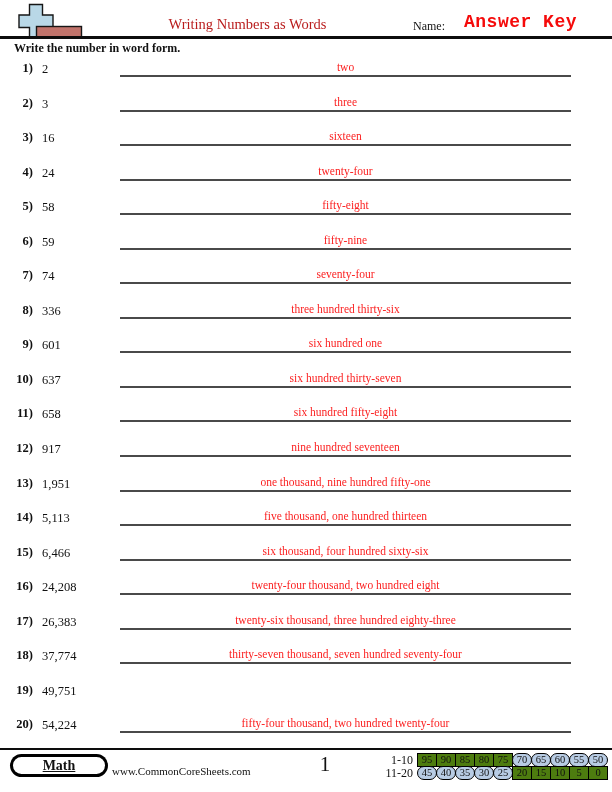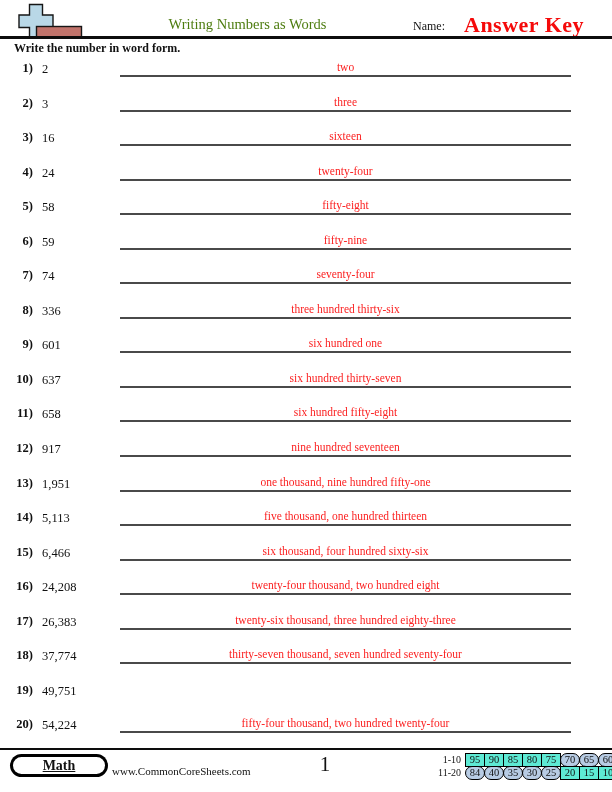--- a/index.html
+++ b/index.html
@@ -20,27 +20,28 @@
     background: #ffffff;
     font-family: "Liberation Serif", "DejaVu Serif", serif;
     color: #111;
     overflow: hidden;
   }
 
   
   .logo { position: absolute; left: 17px; top: 3px; }
   .page-title {
     position: absolute; left: 140px; top: 16px; width: 215px;
-    text-align: center; font-size: 14.5px; color: #4d7c0f;
+    text-align: center; font-size: 14.5px; color: #b91c1c;
   }
   .name-label { position: absolute; left: 413px; top: 19px; font-size: 12px; }
   .answer-key {
     position: absolute; left: 464px; top: 12px;
-    font-size: 22px; font-weight: bold; color: var(--key-red);
+    font-size: 18px; font-weight: bold; color: var(--key-red);
     letter-spacing: 0.5px;
+    font-family: Liberation Mono, monospace;
   }
   .header-rule {
     position: absolute; left: 0; top: 36px; width: 612px; height: 2.5px;
     background: #0d0d0d;
   }
   .instruction {
     position: absolute; left: 14px; top: 41px;
     font-size: 12px; font-weight: bold;
   }
 
@@ -79,25 +80,25 @@
   .website { position: absolute; left: 112px; top: 765px; font-size: 11px; }
   .page-number {
     position: absolute; left: 310px; top: 752px; width: 30px;
     text-align: center; font-size: 21px; font-weight: 400;
   }
   .score-table { position: absolute; left: 385px; top: 753px; }
   .score-row { display: flex; height: 14px; }
   .score-row + .score-row { margin-top: -1px; }
   .score-label {
     width: 32px; padding-right: 4px; text-align: right;
-    font-size: 10px; line-height: 14px; margin-left: 48px;
+    font-size: 12px; line-height: 14px;
   }
   .score-cell {
     width: 20px; border: 1px solid #000; text-align: center;
-    font-size: 10.5px; line-height: 12px; background: #5eead4;
+    font-size: 10.5px; line-height: 12px; background: #4d7c0f;
   }
   .score-cell + .score-cell { margin-left: -1px; }
   .score-cell.hl { background: var(--hl-blue); border-radius: 7px; }
 </style>
 </head>
 <body>
 
 <div class="page">
 
   <div class="logo">
@@ -290,21 +291,21 @@
         <span class="score-cell">80</span>
         <span class="score-cell">75</span>
         <span class="score-cell hl">70</span>
         <span class="score-cell hl">65</span>
         <span class="score-cell hl">60</span>
         <span class="score-cell hl">55</span>
         <span class="score-cell hl">50</span>
       </div>
       <div class="score-row">
         <span class="score-label">11-20</span>
-        <span class="score-cell hl">84</span>
+        <span class="score-cell hl">45</span>
         <span class="score-cell hl">40</span>
         <span class="score-cell hl">35</span>
         <span class="score-cell hl">30</span>
         <span class="score-cell hl">25</span>
         <span class="score-cell">20</span>
         <span class="score-cell">15</span>
         <span class="score-cell">10</span>
         <span class="score-cell">5</span>
         <span class="score-cell">0</span>
       </div>

